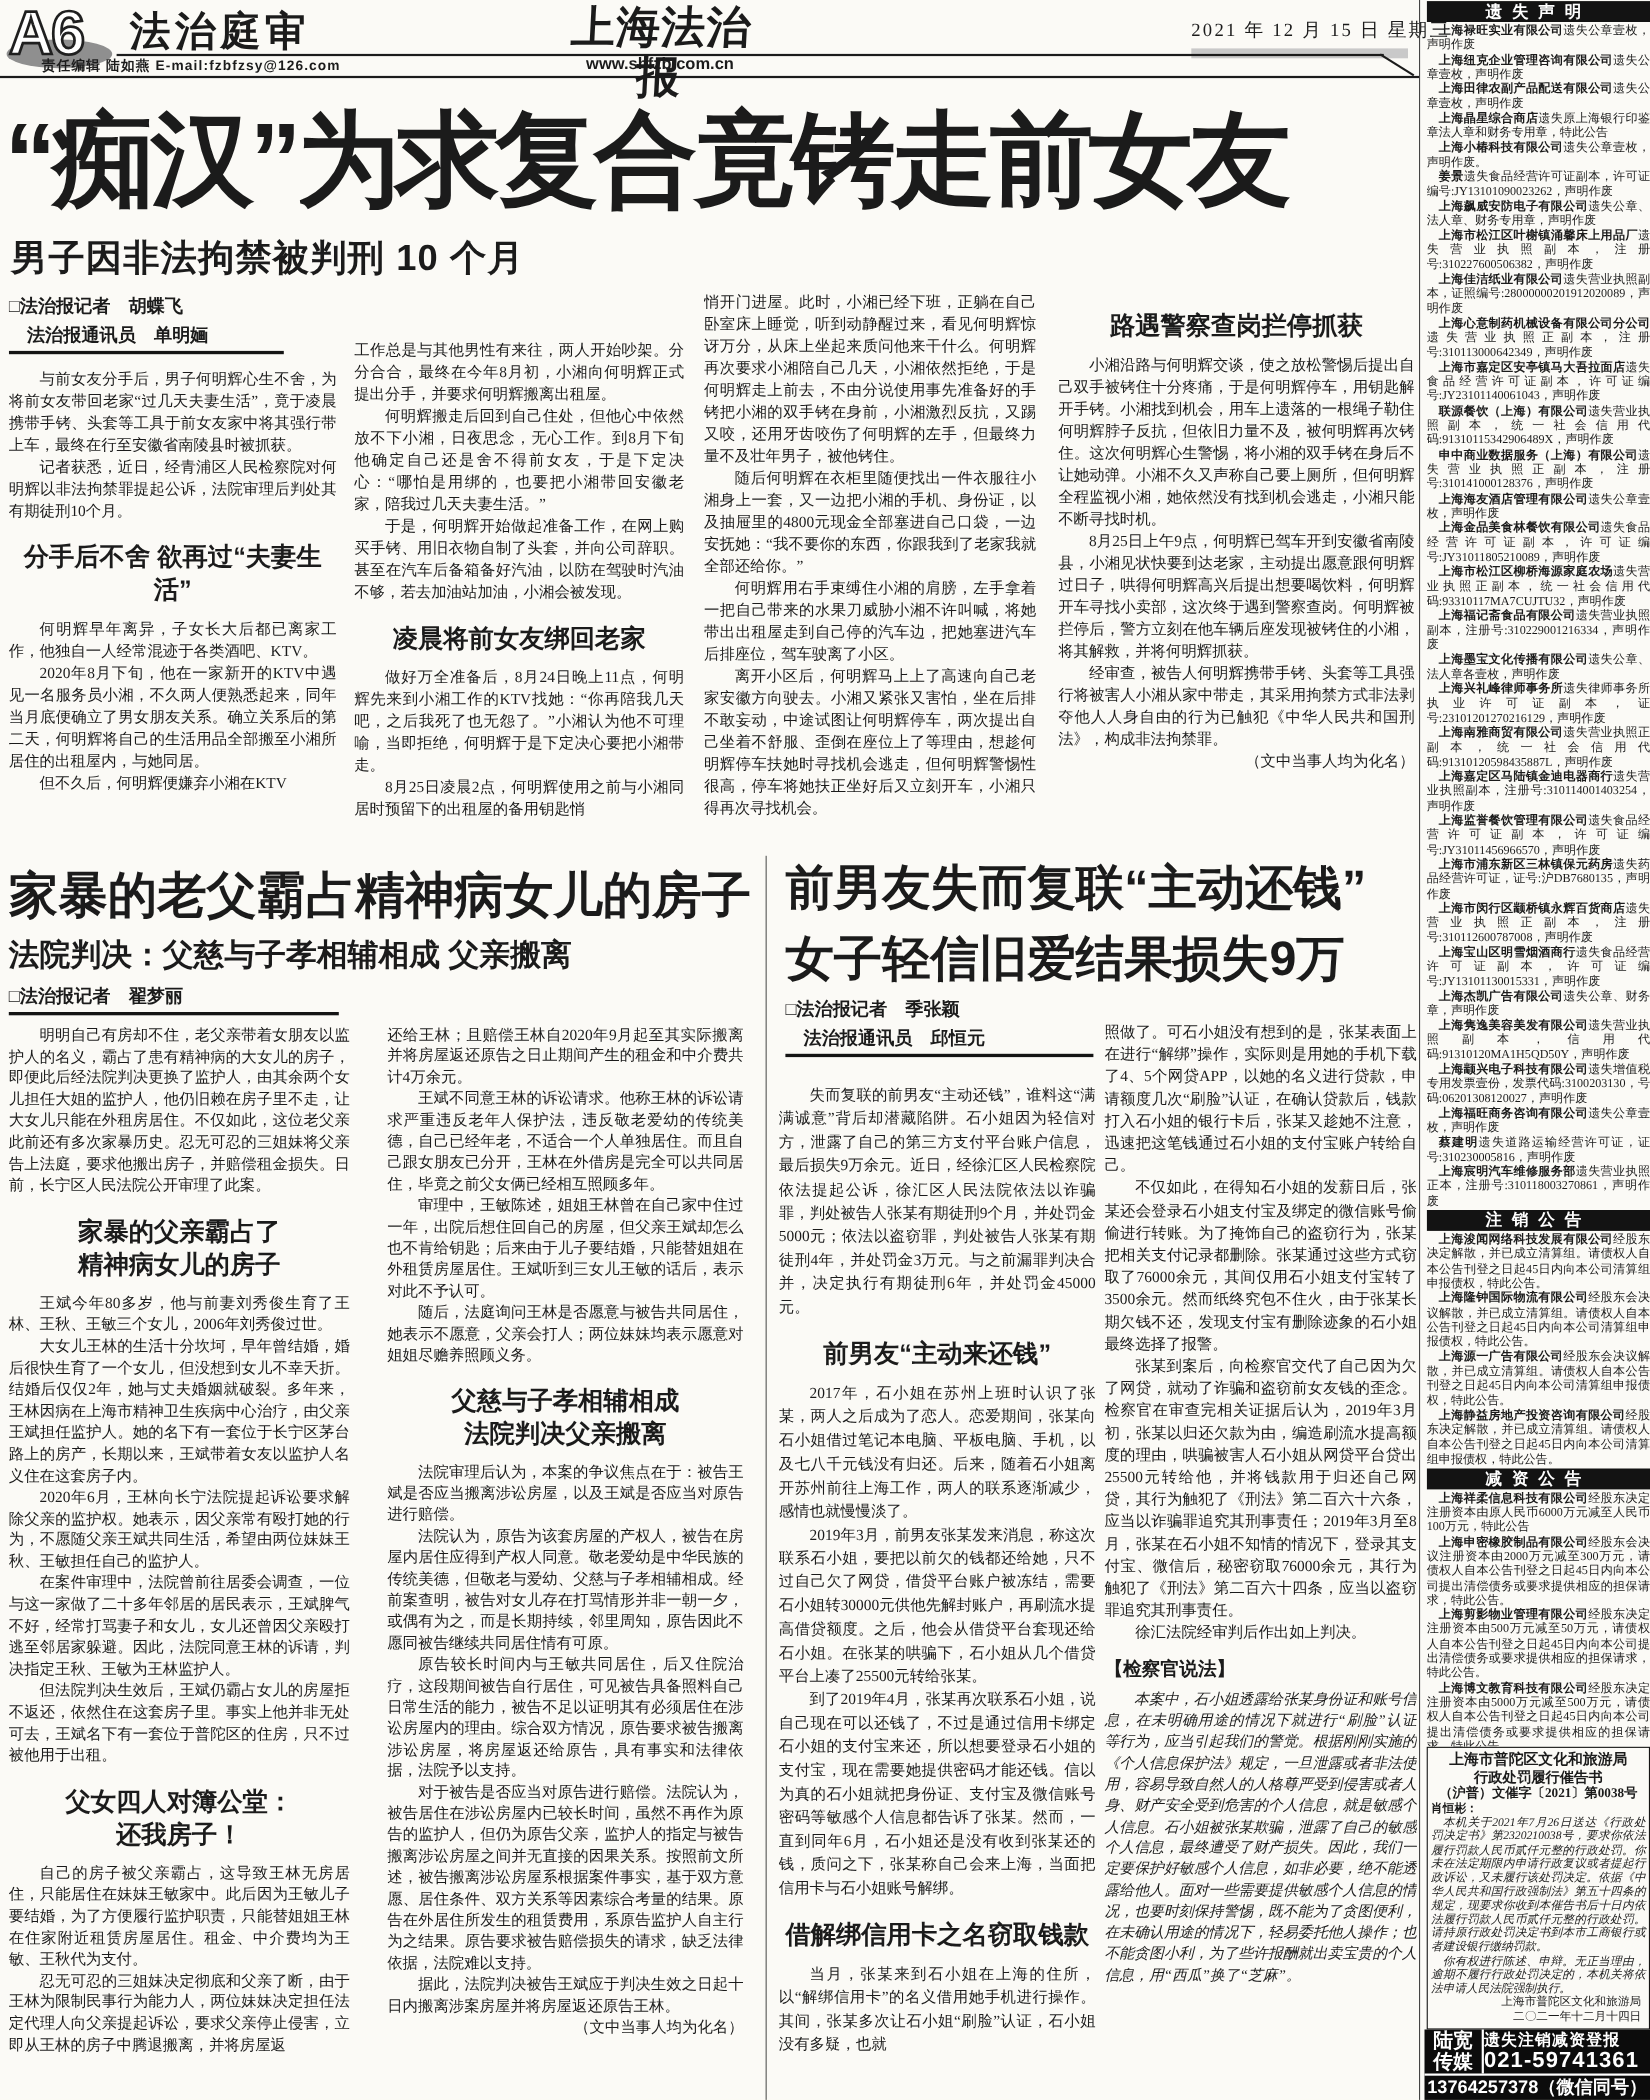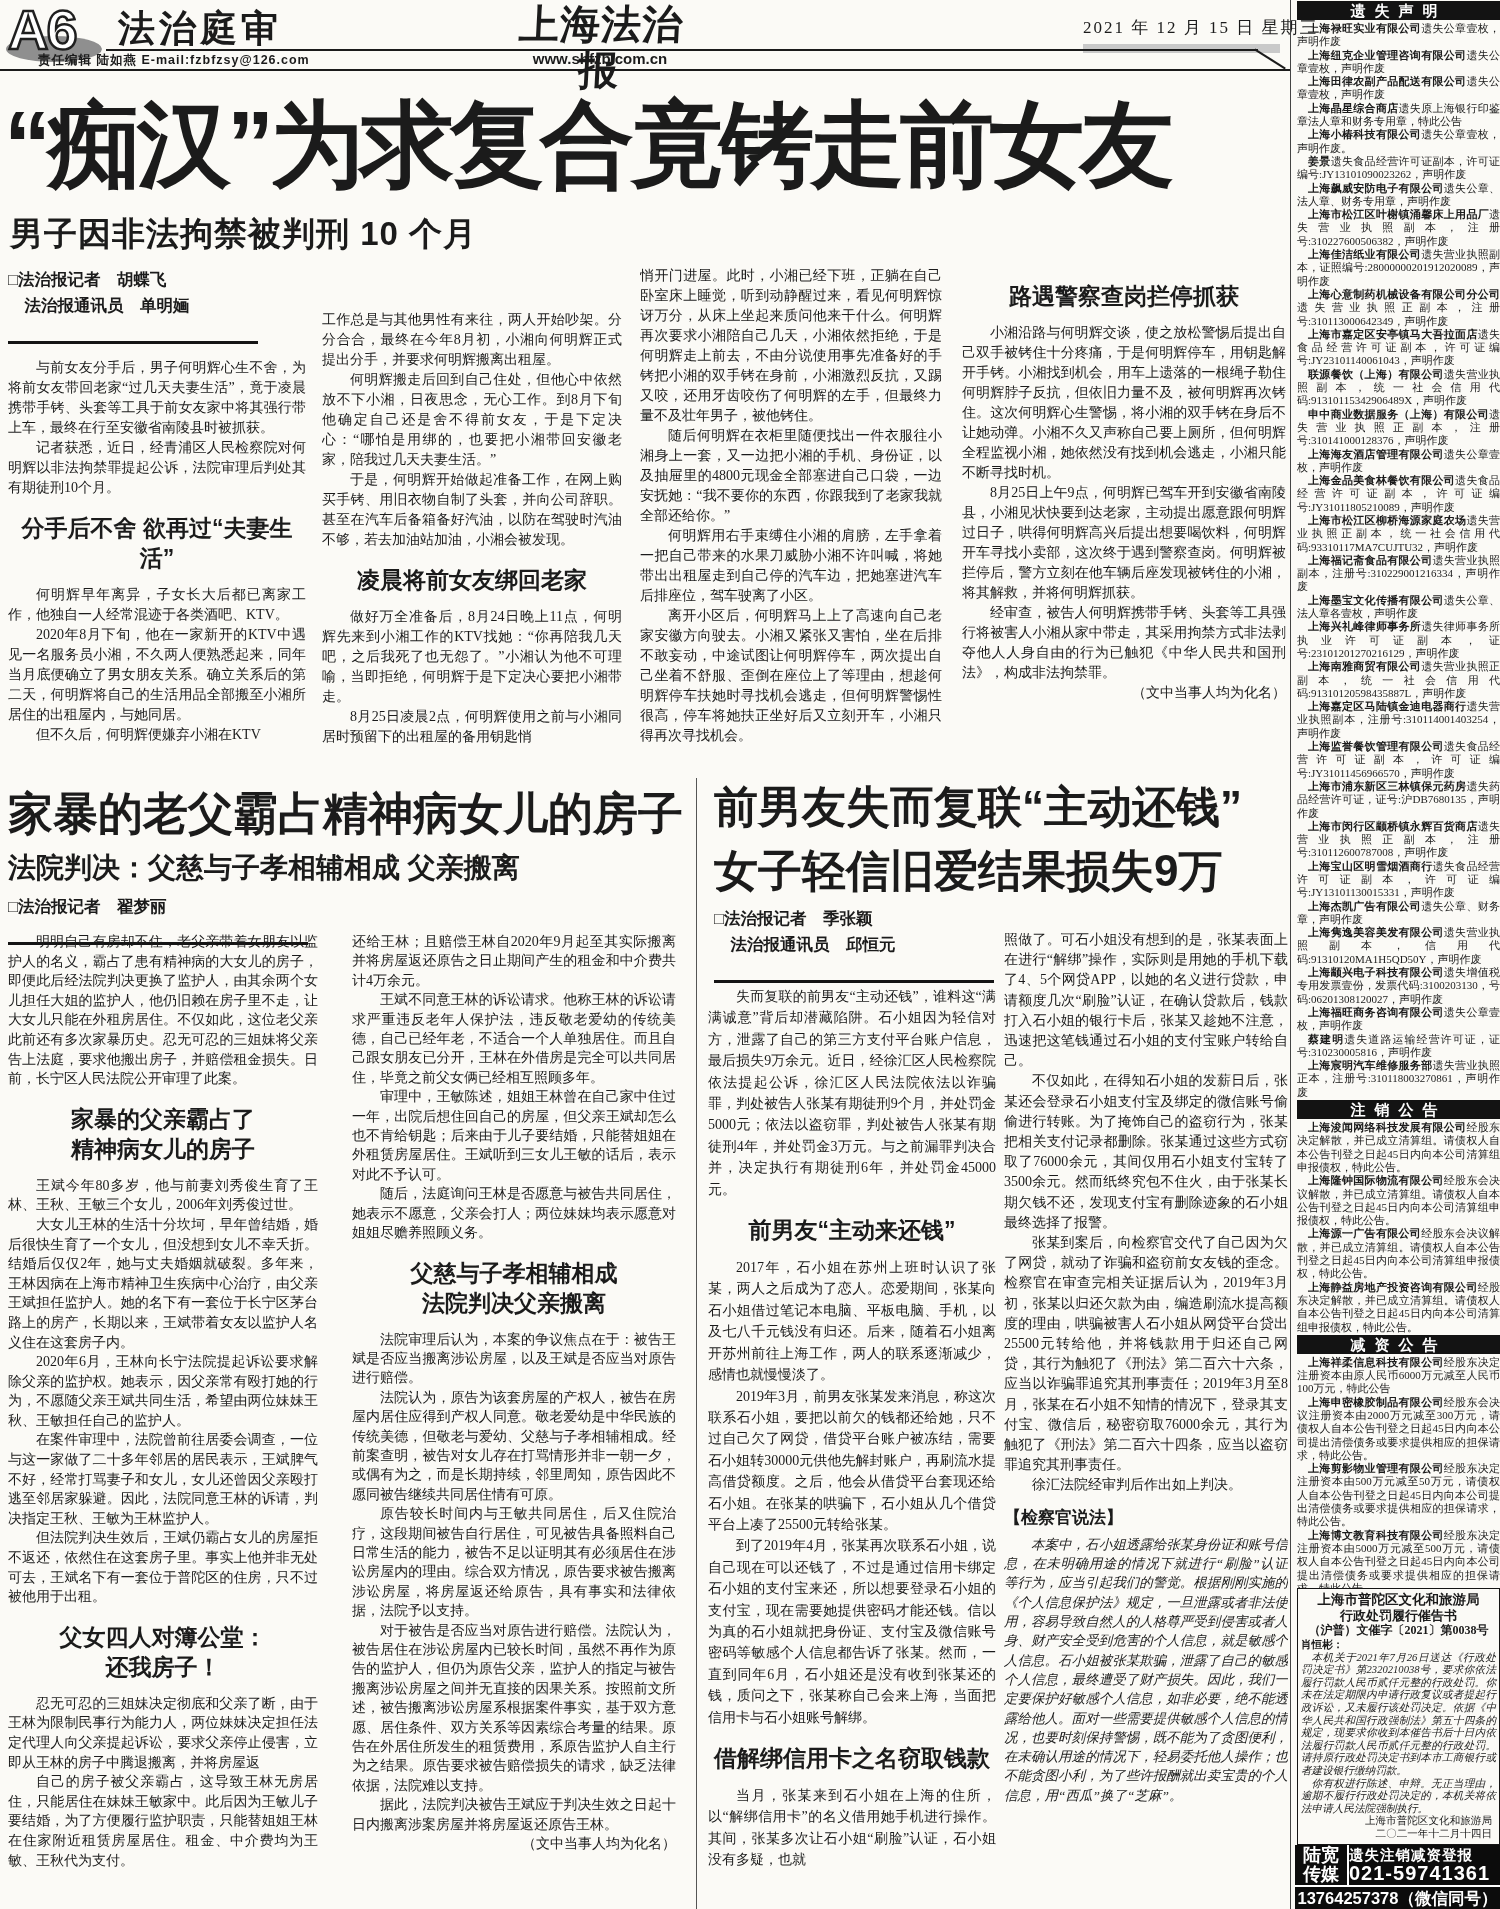--- a/index.html
+++ b/index.html
@@ -24,21 +24,21 @@
   
   .a1-headline{left:4px;top:80px;width:1286px;font-size:94px;font-weight:900;letter-spacing:-4px;
       white-space:nowrap;line-height:130px;}
   .a1-subhead{left:10px;top:212px;font-size:33px;font-weight:900;letter-spacing:1px;}
   .a2-headline{left:8px;top:784px;font-size:45px;font-weight:900;white-space:nowrap;}
   .a2-deck{left:8px;top:849px;font-size:28px;font-weight:900;white-space:nowrap;}
   .a3-headline1{left:714px;top:778px;font-size:44px;font-weight:900;white-space:nowrap;}
   .a3-headline2{left:714px;top:842px;font-size:44px;font-weight:900;white-space:nowrap;}
   
   .byline{font-size:16.5px;font-weight:800;line-height:26px;border-bottom:3.5px solid #141414;
-      padding-bottom:23px;}
+      padding-bottom:1px;}
   .a1-byline{margin-bottom:14px;width:250px;}
   .a2-byline{left:8px;top:893px;width:300px;}
   .a3-byline{left:714px;top:905px;width:280px;}
   
   .col{font-size:14px;line-height:20px;text-align:justify;overflow:hidden;}
   .b-p{margin:0;text-indent:2em;text-align:justify;}
   .b-cont{margin:0;text-align:justify;}
   .b-h{font-weight:900;text-align:center;font-size:23px;line-height:30px;margin:15px 0 12px;
       white-space:pre-line;font-family:"Liberation Sans","DejaVu Sans",sans-serif;}
   .b-sign{margin:0;text-align:right;}
@@ -141,22 +141,22 @@
     <p class="b-p">明明自己有房却不住，老父亲带着女朋友以监护人的名义，霸占了患有精神病的大女儿的房子，即便此后经法院判决更换了监护人，由其余两个女儿担任大姐的监护人，他仍旧赖在房子里不走，让大女儿只能在外租房居住。不仅如此，这位老父亲此前还有多次家暴历史。忍无可忍的三姐妹将父亲告上法庭，要求他搬出房子，并赔偿租金损失。日前，长宁区人民法院公开审理了此案。</p>
     <div class="b-h">家暴的父亲霸占了
 精神病女儿的房子</div>
     <p class="b-p">王斌今年80多岁，他与前妻刘秀俊生育了王林、王秋、王敏三个女儿，2006年刘秀俊过世。</p>
     <p class="b-p">大女儿王林的生活十分坎坷，早年曾结婚，婚后很快生育了一个女儿，但没想到女儿不幸夭折。结婚后仅仅2年，她与丈夫婚姻就破裂。多年来，王林因病在上海市精神卫生疾病中心治疗，由父亲王斌担任监护人。她的名下有一套位于长宁区茅台路上的房产，长期以来，王斌带着女友以监护人名义住在这套房子内。</p>
     <p class="b-p">2020年6月，王林向长宁法院提起诉讼要求解除父亲的监护权。她表示，因父亲常有殴打她的行为，不愿随父亲王斌共同生活，希望由两位妹妹王秋、王敏担任自己的监护人。</p>
     <p class="b-p">在案件审理中，法院曾前往居委会调查，一位与这一家做了二十多年邻居的居民表示，王斌脾气不好，经常打骂妻子和女儿，女儿还曾因父亲殴打逃至邻居家躲避。因此，法院同意王林的诉请，判决指定王秋、王敏为王林监护人。</p>
     <p class="b-p">但法院判决生效后，王斌仍霸占女儿的房屋拒不返还，依然住在这套房子里。事实上他并非无处可去，王斌名下有一套位于普陀区的住房，只不过被他用于出租。</p>
     <div class="b-h">父女四人对簿公堂：
 还我房子！</div>
+    <p class="b-p">自己的房子被父亲霸占，这导致王林无房居住，只能居住在妹妹王敏家中。此后因为王敏儿子要结婚，为了方便履行监护职责，只能替姐姐王林在住家附近租赁房屋居住。租金、中介费均为王敏、王秋代为支付。</p>
     <p class="b-p">忍无可忍的三姐妹决定彻底和父亲了断，由于王林为限制民事行为能力人，两位妹妹决定担任法定代理人向父亲提起诉讼，要求父亲停止侵害，立即从王林的房子中腾退搬离，并将房屋返</p>
-    <p class="b-p">自己的房子被父亲霸占，这导致王林无房居住，只能居住在妹妹王敏家中。此后因为王敏儿子要结婚，为了方便履行监护职责，只能替姐姐王林在住家附近租赁房屋居住。租金、中介费均为王敏、王秋代为支付。</p>
   </div>
 <div class="abs col a2c2">
     <p class="b-cont">还给王林；且赔偿王林自2020年9月起至其实际搬离并将房屋返还原告之日止期间产生的租金和中介费共计4万余元。</p>
     <p class="b-p">王斌不同意王林的诉讼请求。他称王林的诉讼请求严重违反老年人保护法，违反敬老爱幼的传统美德，自己已经年老，不适合一个人单独居住。而且自己跟女朋友已分开，王林在外借房是完全可以共同居住，毕竟之前父女俩已经相互照顾多年。</p>
     <p class="b-p">审理中，王敏陈述，姐姐王林曾在自己家中住过一年，出院后想住回自己的房屋，但父亲王斌却怎么也不肯给钥匙；后来由于儿子要结婚，只能替姐姐在外租赁房屋居住。王斌听到三女儿王敏的话后，表示对此不予认可。</p>
     <p class="b-p">随后，法庭询问王林是否愿意与被告共同居住，她表示不愿意，父亲会打人；两位妹妹均表示愿意对姐姐尽赡养照顾义务。</p>
     <div class="b-h">父慈与子孝相辅相成
 法院判决父亲搬离</div>
     <p class="b-p">法院审理后认为，本案的争议焦点在于：被告王斌是否应当搬离涉讼房屋，以及王斌是否应当对原告进行赔偿。</p>
     <p class="b-p">法院认为，原告为该套房屋的产权人，被告在房屋内居住应得到产权人同意。敬老爱幼是中华民族的传统美德，但敬老与爱幼、父慈与子孝相辅相成。经前案查明，被告对女儿存在打骂情形并非一朝一夕，或偶有为之，而是长期持续，邻里周知，原告因此不愿同被告继续共同居住情有可原。</p>

